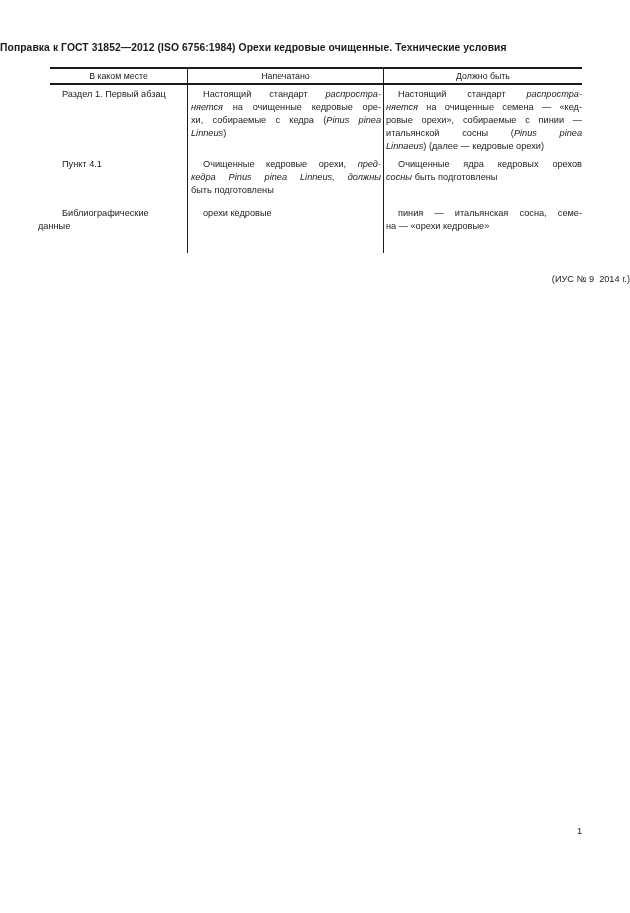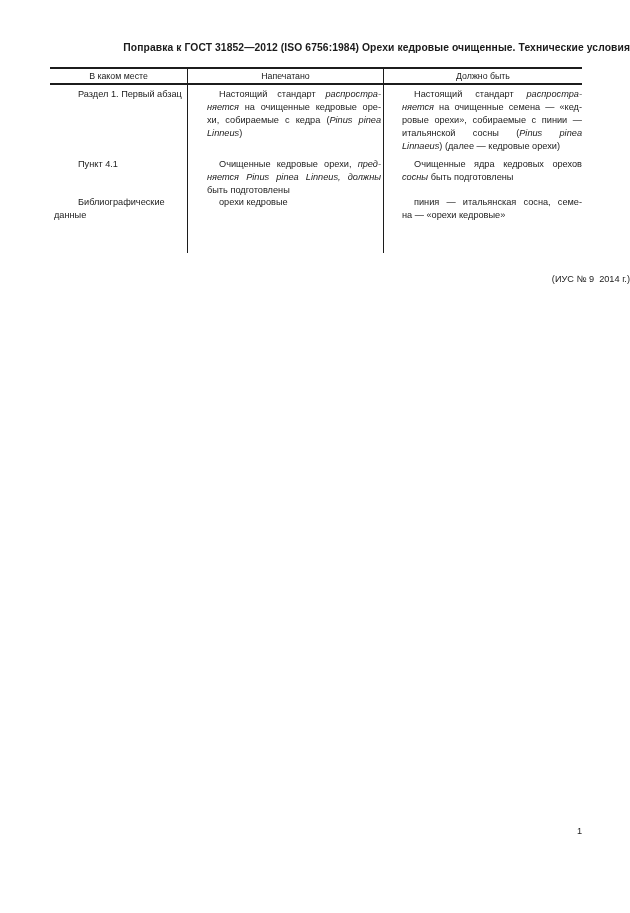--- a/index.html
+++ b/index.html
@@ -8,21 +8,21 @@
     width: 630px;
     height: 913px;
     background: #ffffff;
     font-family: "Liberation Sans", "DejaVu Sans", sans-serif;
     color: #1c1c1c;
     overflow: hidden;
   }
   .title {
     position: absolute;
     left: 0; right: 0; top: 42px;
-    text-align: right;
+    text-align: left;
     font-size: 10.3px;
     font-weight: bold;
     line-height: 12px;
     letter-spacing: 0.1px;
     color: #1b1b1b;
   }
   .hrule {
     position: absolute;
     left: 50px;
     width: 532px;
@@ -55,22 +55,22 @@
     position: absolute;
     font-size: 9.2px;
     line-height: 13px;
     color: #1b1b1b;
   }
   .c1 { left: 38px;  width: 149px; }
   .c2 { left: 191px; width: 190px; }
   .c3 { left: 386px; width: 196px; }
   .rtop1 { top: 88px; }
   .rtop2 { top: 158px; }
-  .rtop3 { top: 196px; }
-  .ln { min-height: 13px; margin-left: 16px; }
+  .rtop3 { top: 207px; }
+  .ln { min-height: 13px; }
   .ln.just { text-align: justify; text-align-last: justify; }
   .c1 .ln.ind { padding-left: 24px; }
   .c2 .ln.ind, .c3 .ln.ind { padding-left: 12px; }
   .it { font-style: italic; }
   .footer-note {
     position: absolute;
     left: 0; right: 0; top: 273px;
     text-align: right;
     font-size: 9.2px;
     line-height: 13px;
@@ -119,21 +119,21 @@
       <div class="ln just"><span>ровые орехи», собираемые с пинии —</span></div>
       <div class="ln just"><span>итальянской сосны (</span><span class="it">Pinus pinea</span></div>
       <div class="ln"><span class="it">Linnaeus</span><span>) (далее — кедровые орехи)</span></div>
     </div>
 
   <div class="cell c1 rtop2">
       <div class="ln ind"><span>Пункт 4.1</span></div>
     </div>
   <div class="cell c2 rtop2">
       <div class="ln just ind"><span>Очищенные кедровые орехи, </span><span class="it">пред-</span></div>
-      <div class="ln just"><span class="it">няется Pinus pinea Linneus, должны</span></div>
+      <div class="ln just"><span class="it">кедра Pinus pinea Linneus, должны</span></div>
       <div class="ln"><span>быть подготовлены</span></div>
     </div>
   <div class="cell c3 rtop2">
       <div class="ln just ind"><span>Очищенные ядра кедровых орехов</span></div>
       <div class="ln"><span class="it">сосны</span><span> быть подготовлены</span></div>
     </div>
 
   <div class="cell c1 rtop3">
       <div class="ln ind"><span>Библиографические</span></div>
       <div class="ln"><span>данные</span></div>

